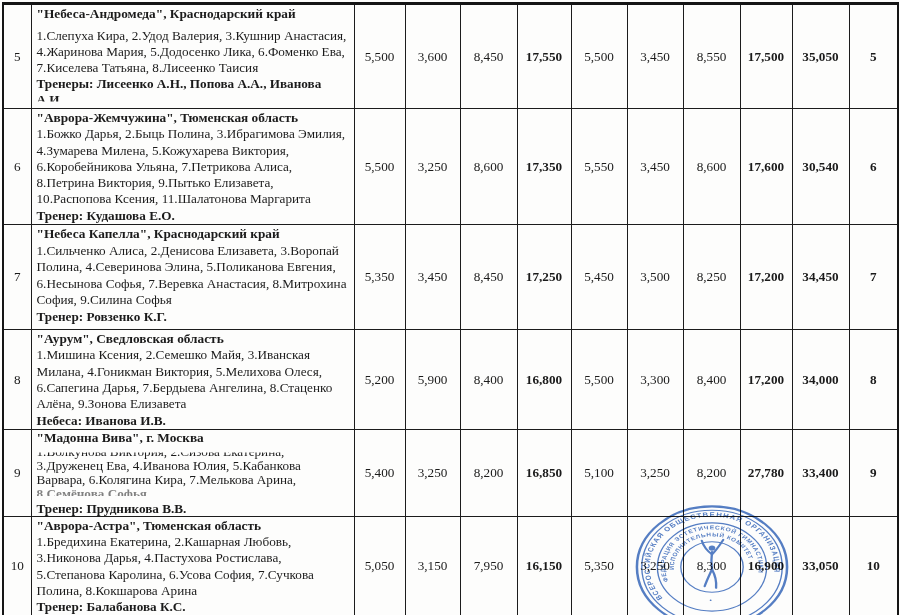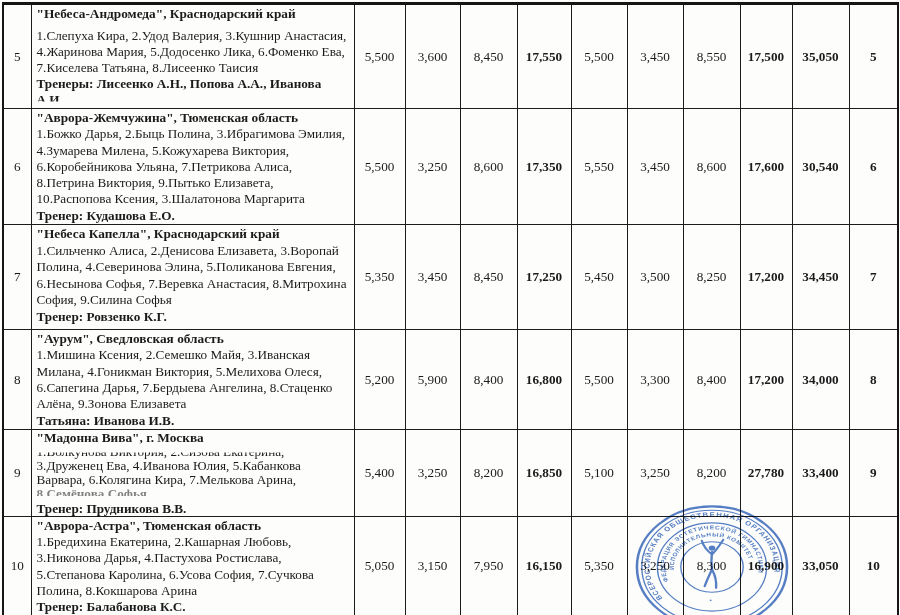--- a/index.html
+++ b/index.html
@@ -97,21 +97,21 @@
         </tr>
         <tr>
           <td class="c">6</td>
           <td class="team">
             <div class="title">"Аврора-Жемчужина", Тюменская область</div>
             <div class="athletes">
               <div class="aline">1.Божко Дарья, 2.Быць Полина, 3.Ибрагимова Эмилия,</div>
               <div class="aline">4.Зумарева Милена, 5.Кожухарева Виктория,</div>
               <div class="aline">6.Коробейникова Ульяна, 7.Петрикова Алиса,</div>
               <div class="aline">8.Петрина Виктория, 9.Пытько Елизавета,</div>
-              <div class="aline">10.Распопова Ксения, 3.Шалатонова Маргарита</div>
+              <div class="aline">10.Распопова Ксения, 11.Шалатонова Маргарита</div>
             </div>
             <div class="trainer">Тренер: Кудашова Е.О.</div>
           </td>
           <td class="c">5,500</td>
           <td class="c">3,250</td>
           <td class="c">8,600</td>
           <td class="c b">17,350</td>
           <td class="c">5,550</td>
           <td class="c">3,450</td>
           <td class="c">8,600</td>
@@ -145,21 +145,21 @@
         <tr>
           <td class="c">8</td>
           <td class="team">
             <div class="title">"Аурум", Сведловская область</div>
             <div class="athletes">
               <div class="aline">1.Мишина Ксения, 2.Семешко Майя, 3.Иванская</div>
               <div class="aline">Милана, 4.Гоникман Виктория, 5.Мелихова Олеся,</div>
               <div class="aline">6.Сапегина Дарья, 7.Бердыева Ангелина, 8.Стаценко</div>
               <div class="aline">Алёна, 9.Зонова Елизавета</div>
             </div>
-            <div class="trainer">Татьяна: Иванова И.В.</div>
+            <div class="trainer">Небеса: Иванова И.В.</div>
           </td>
           <td class="c">5,200</td>
           <td class="c">5,900</td>
           <td class="c">8,400</td>
           <td class="c b">16,800</td>
           <td class="c">5,500</td>
           <td class="c">3,300</td>
           <td class="c">8,400</td>
           <td class="c b">17,200</td>
           <td class="c b">34,000</td>

